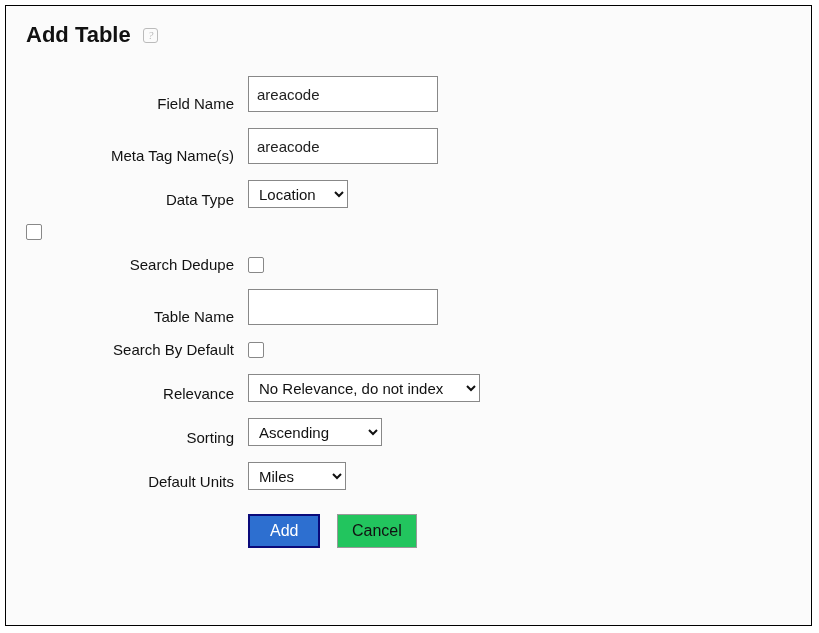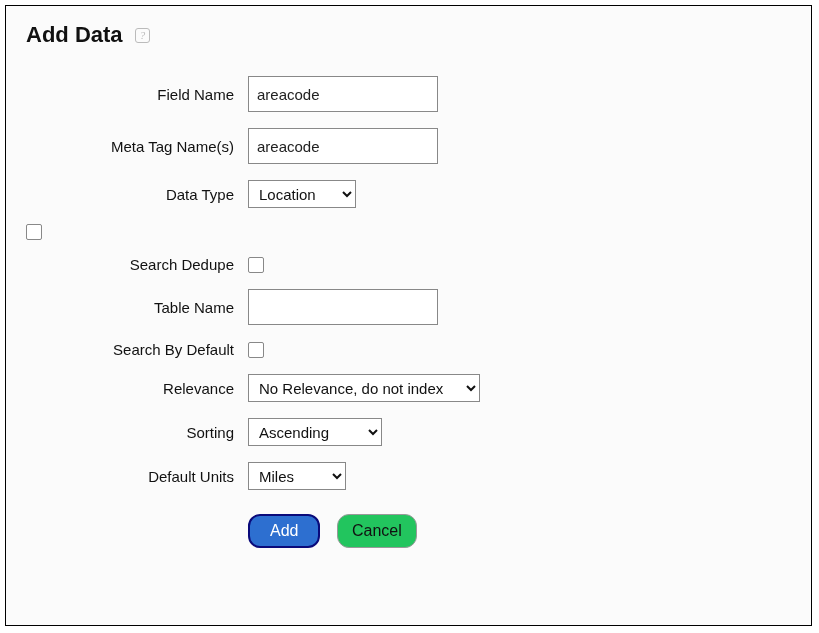--- a/index.html
+++ b/index.html
@@ -36,21 +36,21 @@
       vertical-align: middle;
       line-height: 1;
       font-family: Georgia, serif;
       font-style: italic;
     }
     .form {
       margin-top: 28px;
     }
     .row {
       display: flex;
-      align-items: center;
+      align-items: flex-end;
       margin-bottom: 16px;
     }
     .label {
       width: 222px;
       text-align: right;
       padding-right: 14px;
       font-size: 15px;
       color: #111;
     }
     .control {
@@ -86,35 +86,35 @@
       color: #000;
     }
     select {
       height: 28px;
       padding: 2px 6px;
       font-size: 15px;
       color: #111;
       border: 1px solid #888;
       background: #fff;
     }
-    .w-loc { width: 108px; }
+    .w-loc { width: 100px; }
     .w-rel { width: 232px; }
     .w-sort { width: 134px; }
     .w-units { width: 98px; }
     .actions {
       margin-top: 24px;
       margin-left: 222px;
     }
     .btn {
       display: inline-flex;
       align-items: center;
       justify-content: center;
       height: 34px;
       font-size: 16px;
-      border-radius: 12px;
+      border-radius: 0;
       cursor: pointer;
       margin-right: 12px;
       padding: 0 20px;
     }
     .btn-primary {
       background: #2d6fd0;
       color: #fff;
       border: 2px solid #0a0a7a;
     }
     .btn-secondary {
@@ -123,21 +123,21 @@
       border: 1px solid #999;
       padding: 0 14px;
     }
   </style>
 </head>
 <body>
 
 <div class="panel">
 
   <div>
-    <span class="page-title">Add Data</span>
+    <span class="page-title">Add Table</span>
     <span class="help-icon">?</span>
   </div>
 
   <div class="form">
 
     <div class="row">
       <div class="label">Field Name</div>
       <div class="control">
         <input type="text" value="areacode" style="">
       </div>

